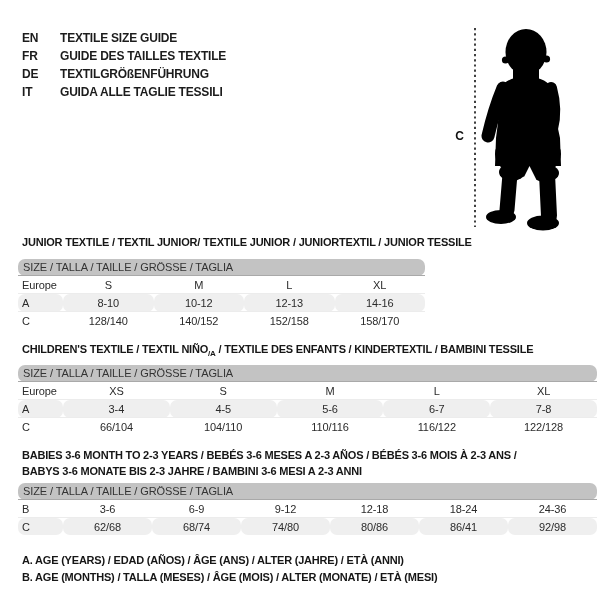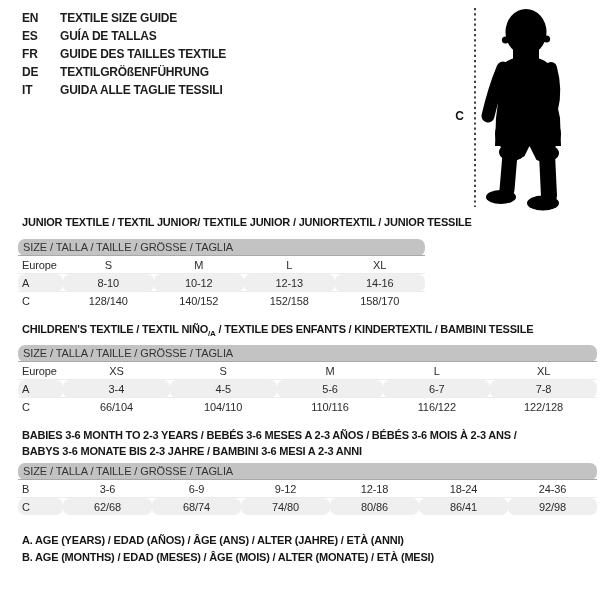--- a/index.html
+++ b/index.html
@@ -1,21 +1,21 @@
 <!DOCTYPE html>
 <html><head>
 <meta charset="utf-8">
 <style>
   html,body{margin:0;padding:0;}
   body{
     width:600px;height:600px;background:#ffffff;
     font-family:"Liberation Sans",sans-serif;color:#1c1c1c;
     position:relative;overflow:hidden;
   }
-  .page{position:absolute;inset:0;}
+  .page{position:absolute;inset:0;margin-top:20px;}
 
   
   .lang-list{position:absolute;left:22px;top:9px;font-weight:bold;font-size:12px;
              line-height:18px;letter-spacing:-0.2px;}
   .lang-row .code{display:inline-block;width:38px;}
 
   
   .figure{position:absolute;left:450px;top:4px;width:132px;height:212px;}
   .figure text{font-family:"Liberation Sans",sans-serif;font-weight:bold;font-size:12px;fill:#111;}
 
@@ -46,23 +46,20 @@
              line-height:17px;letter-spacing:-0.2px;color:#161616;}
 </style>
 </head>
 <body>
 
 <div class="page">
 
   <div class="lang-list">
     <div class="lang-row">
       <span class="code">EN</span><span>TEXTILE SIZE GUIDE</span>
-    </div>
-    <div class="lang-row">
-      <span class="code">ES</span><span>GUÍA DE TALLAS</span>
     </div>
     <div class="lang-row">
       <span class="code">FR</span><span>GUIDE DES TAILLES TEXTILE</span>
     </div>
     <div class="lang-row">
       <span class="code">DE</span><span>TEXTILGRÖßENFÜHRUNG</span>
     </div>
     <div class="lang-row">
       <span class="code">IT</span><span>GUIDA ALLE TAGLIE TESSILI</span>
     </div>
@@ -204,16 +201,16 @@
       <td>74/80</td>
       <td>80/86</td>
       <td>86/41</td>
       <td>92/98</td>
     </tr>
   </tbody>
     </table>
 
   <div class="footnotes">
     <div>A. AGE (YEARS) / EDAD (AÑOS) / ÂGE (ANS) / ALTER (JAHRE) / ETÀ (ANNI)</div>
-    <div>B. AGE (MONTHS) / EDAD (MESES) / ÂGE (MOIS) / ALTER (MONATE) / ETÀ (MESI)</div>
+    <div>B. AGE (MONTHS) / TALLA (MESES) / ÂGE (MOIS) / ALTER (MONATE) / ETÀ (MESI)</div>
   </div>
 
 </div>
 
 </body></html>

